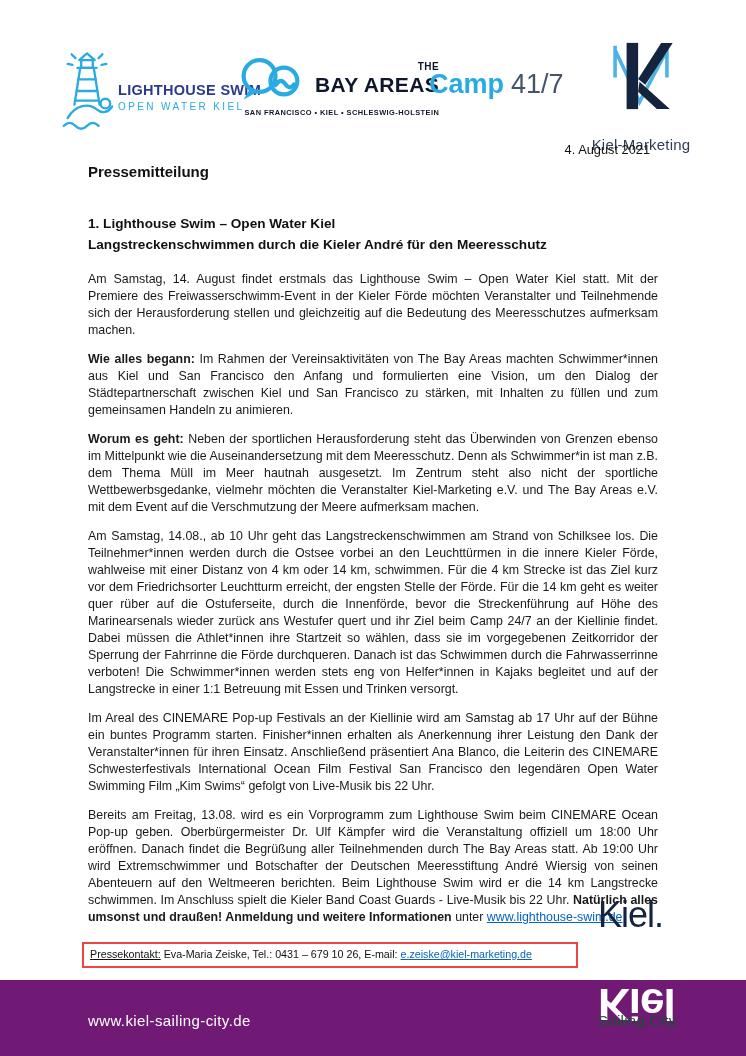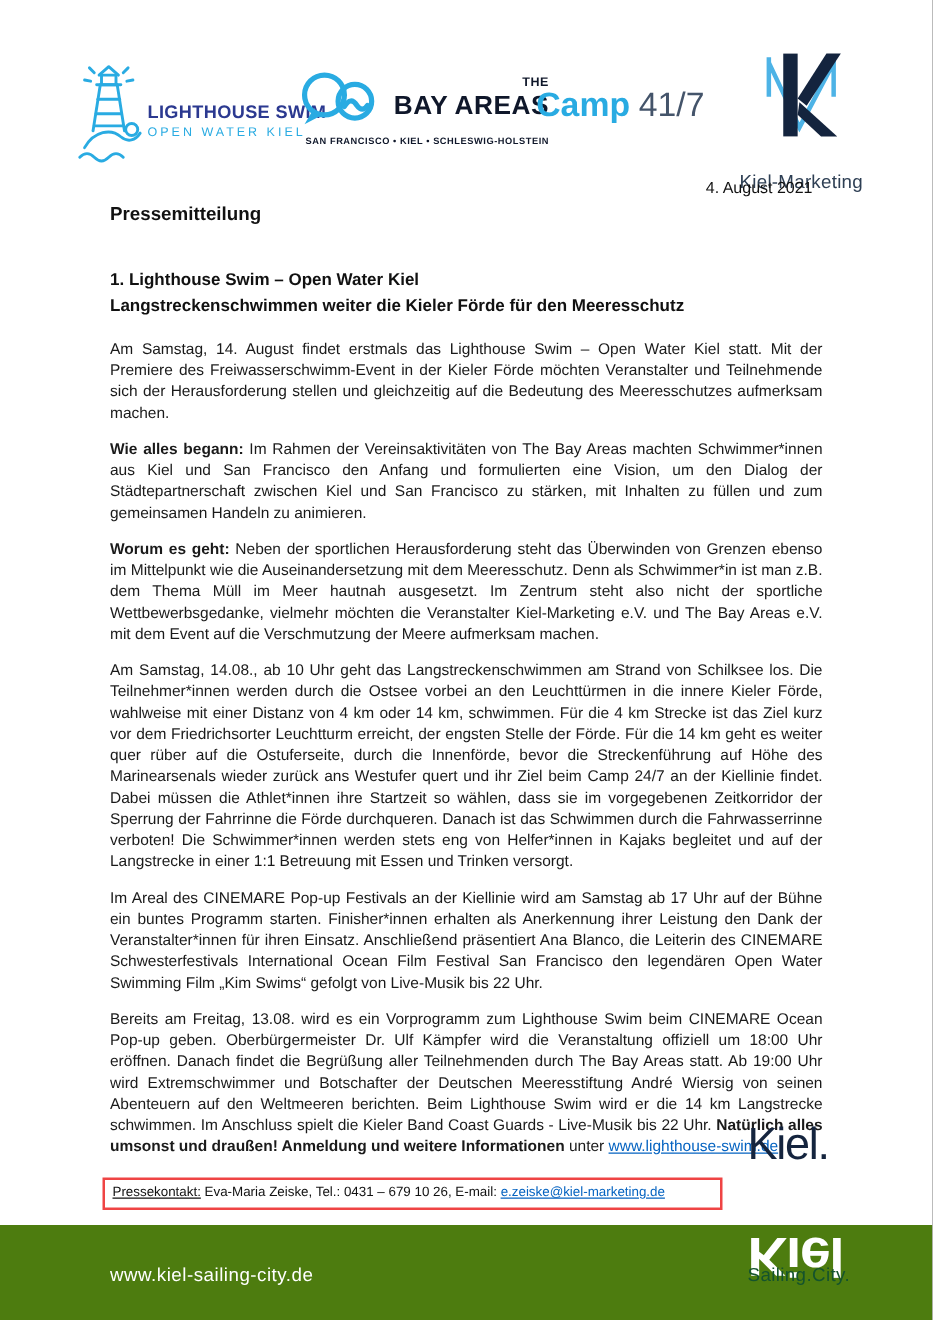--- a/index.html
+++ b/index.html
@@ -43,21 +43,21 @@
 
   
   .contact-box {
     margin:16px 0 0 -6px; width:480px; border:2px solid #ef4444;
     padding:3px 6px 4px; font-size:10.7px; line-height:15px; color:#111;
   }
   .contact-box a { color:#0563c1; text-decoration:underline; }
   .u { text-decoration:underline; }
 
   
-  .band { position:absolute; left:0; bottom:0; width:746px; height:76px; background:#4d7c0f; }
+  .band { position:absolute; left:0; bottom:0; width:746px; height:76px; background:#701a75; }
   .band-url { position:absolute; left:88px; top:32px; color:#ffffff; font-size:15px; letter-spacing:0.4px; }
   .kiel-word {
     position:absolute; left:598px; top:891px; font-size:36px; line-height:48px;
     font-weight:normal; color:#14243e; letter-spacing:-1px;
   }
   .kiel-reflect {
     position:absolute; left:598px; top:980px; font-size:44px; line-height:48px;
     font-weight:bold; color:#ffffff; letter-spacing:-1px; transform:scaleY(-1);
   }
   .kiel-tagline { position:absolute; left:598px; top:1012px; font-size:15px; color:#14532d; letter-spacing:0.3px; }
@@ -121,21 +121,21 @@
     <div class="km-label">Kiel-Marketing</div>
   </div>
 
   <div class="date">4. August 2021</div>
 
   <div class="main">
     <div class="doc-type">Pressemitteilung</div>
 
     <div class="title">
       <div>1. Lighthouse Swim – Open Water Kiel</div>
-      <div>Langstreckenschwimmen weiter die Kieler Förde für den Meeresschutz</div>
+      <div>Langstreckenschwimmen durch die Kieler André für den Meeresschutz</div>
     </div>
 
     <p class="body">Am Samstag, 14. August findet erstmals das Lighthouse Swim – Open Water Kiel statt. Mit der Premiere des Freiwasserschwimm-Event in der Kieler Förde möchten Veranstalter und Teilnehmende sich der Herausforderung stellen und gleichzeitig auf die Bedeutung des Meeresschutzes aufmerksam machen.</p>
 
     <p class="body"><strong>Wie alles begann:</strong><span> Im Rahmen der Vereinsaktivitäten von The Bay Areas machten Schwimmer*innen aus Kiel und San Francisco den Anfang und formulierten eine Vision, um den Dialog der Städtepartnerschaft zwischen Kiel und San Francisco zu stärken, mit Inhalten zu füllen und zum gemeinsamen Handeln zu animieren.</span></p>
 
     <p class="body"><strong>Worum es geht:</strong><span> Neben der sportlichen Herausforderung steht das Überwinden von Grenzen ebenso im Mittelpunkt wie die Auseinandersetzung mit dem Meeresschutz. Denn als Schwimmer*in ist man z.B. dem Thema Müll im Meer hautnah ausgesetzt. Im Zentrum steht also nicht der sportliche Wettbewerbsgedanke, vielmehr möchten die Veranstalter Kiel-Marketing e.V. und The Bay Areas e.V. mit dem Event auf die Verschmutzung der Meere aufmerksam machen.</span></p>
 
     <p class="body">Am Samstag, 14.08., ab 10 Uhr geht das Langstreckenschwimmen am Strand von Schilksee los. Die Teilnehmer*innen werden durch die Ostsee vorbei an den Leuchttürmen in die innere Kieler Förde, wahlweise mit einer Distanz von 4 km oder 14 km, schwimmen. Für die 4 km Strecke ist das Ziel kurz vor dem Friedrichsorter Leuchtturm erreicht, der engsten Stelle der Förde. Für die 14 km geht es weiter quer rüber auf die Ostuferseite, durch die Innenförde, bevor die Streckenführung auf Höhe des Marinearsenals wieder zurück ans Westufer quert und ihr Ziel beim Camp 24/7 an der Kiellinie findet. Dabei müssen die Athlet*innen ihre Startzeit so wählen, dass sie im vorgegebenen Zeitkorridor der Sperrung der Fahrrinne die Förde durchqueren. Danach ist das Schwimmen durch die Fahrwasserrinne verboten! Die Schwimmer*innen werden stets eng von Helfer*innen in Kajaks begleitet und auf der Langstrecke in einer 1:1 Betreuung mit Essen und Trinken versorgt.</p>
 

